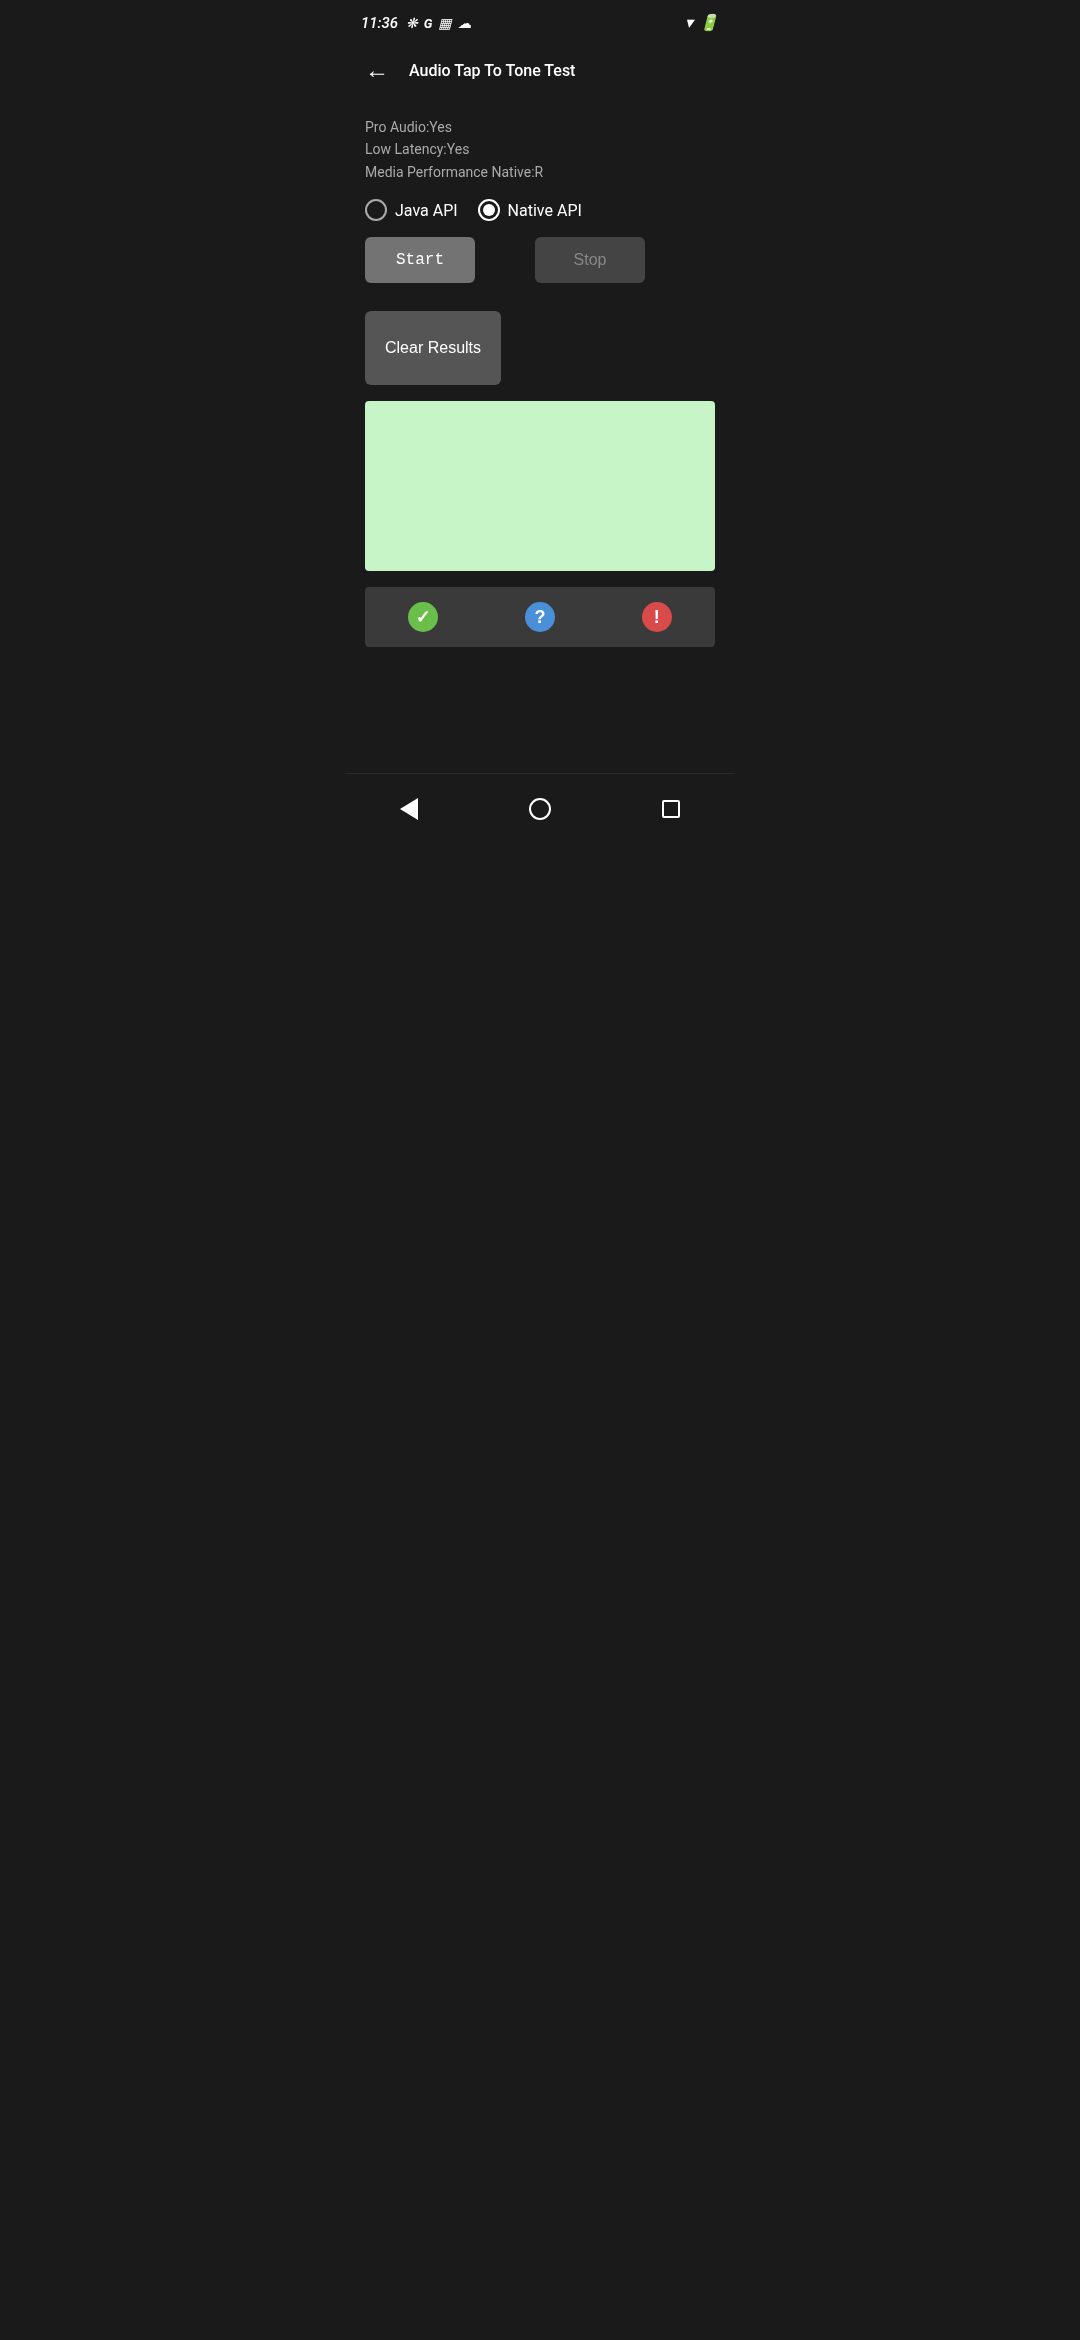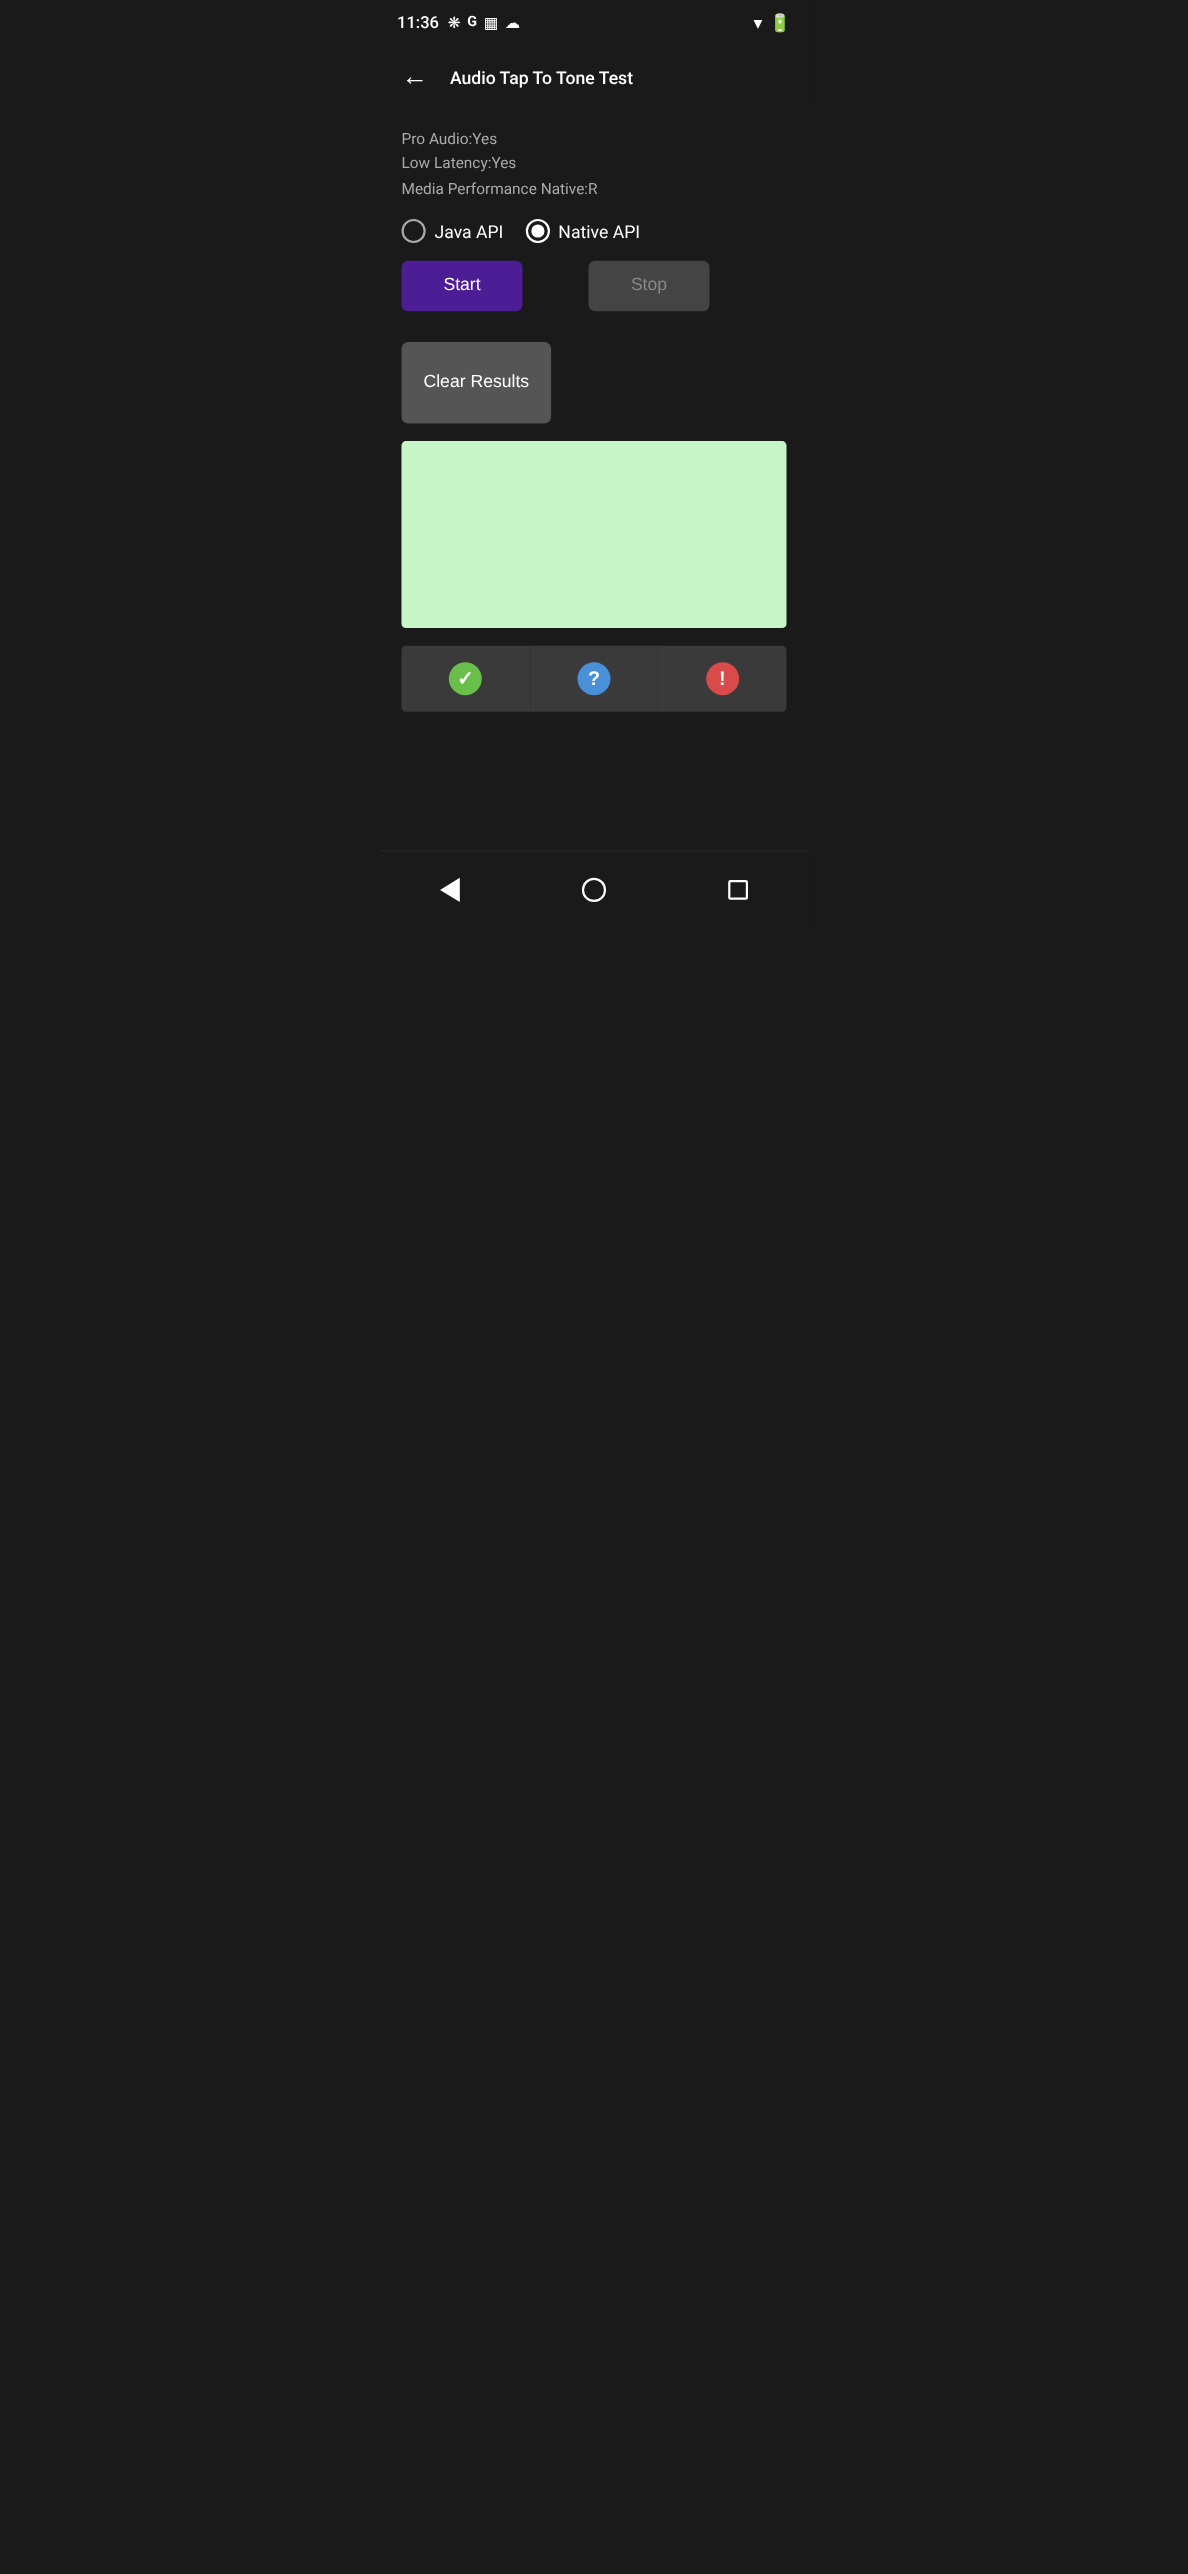--- a/index.html
+++ b/index.html
@@ -19,24 +19,25 @@
       display: flex;
       flex-direction: column;
       position: relative;
       overflow-x: hidden;
     }
 
     
     .status-bar {
       display: flex;
       justify-content: space-between;
-      align-items: center;
+      align-items: flex-end;
       padding: 8px 16px;
       height: 40px;
       background-color: #1a1a1a;
+      font-style: italic;
     }
 
     .status-left {
       display: flex;
       align-items: center;
       gap: 8px;
     }
 
     .status-time {
       font-size: 15px;
@@ -151,22 +152,23 @@
       padding: 14px 28px;
       border-radius: 6px;
       border: none;
       font-size: 16px;
       font-weight: 500;
       cursor: pointer;
       min-width: 110px;
     }
 
     .btn-start {
-      background-color: #4c1d95;
-      color: #ffffff;
+      background-color: #737373;
+      color: #ffffff;
+      font-family: Liberation Mono, monospace;
     }
 
     .btn-stop {
       background-color: #444444;
       color: #888888;
       margin-left: 48px;
     }
 
     .result-text {
       margin-top: 8px;

